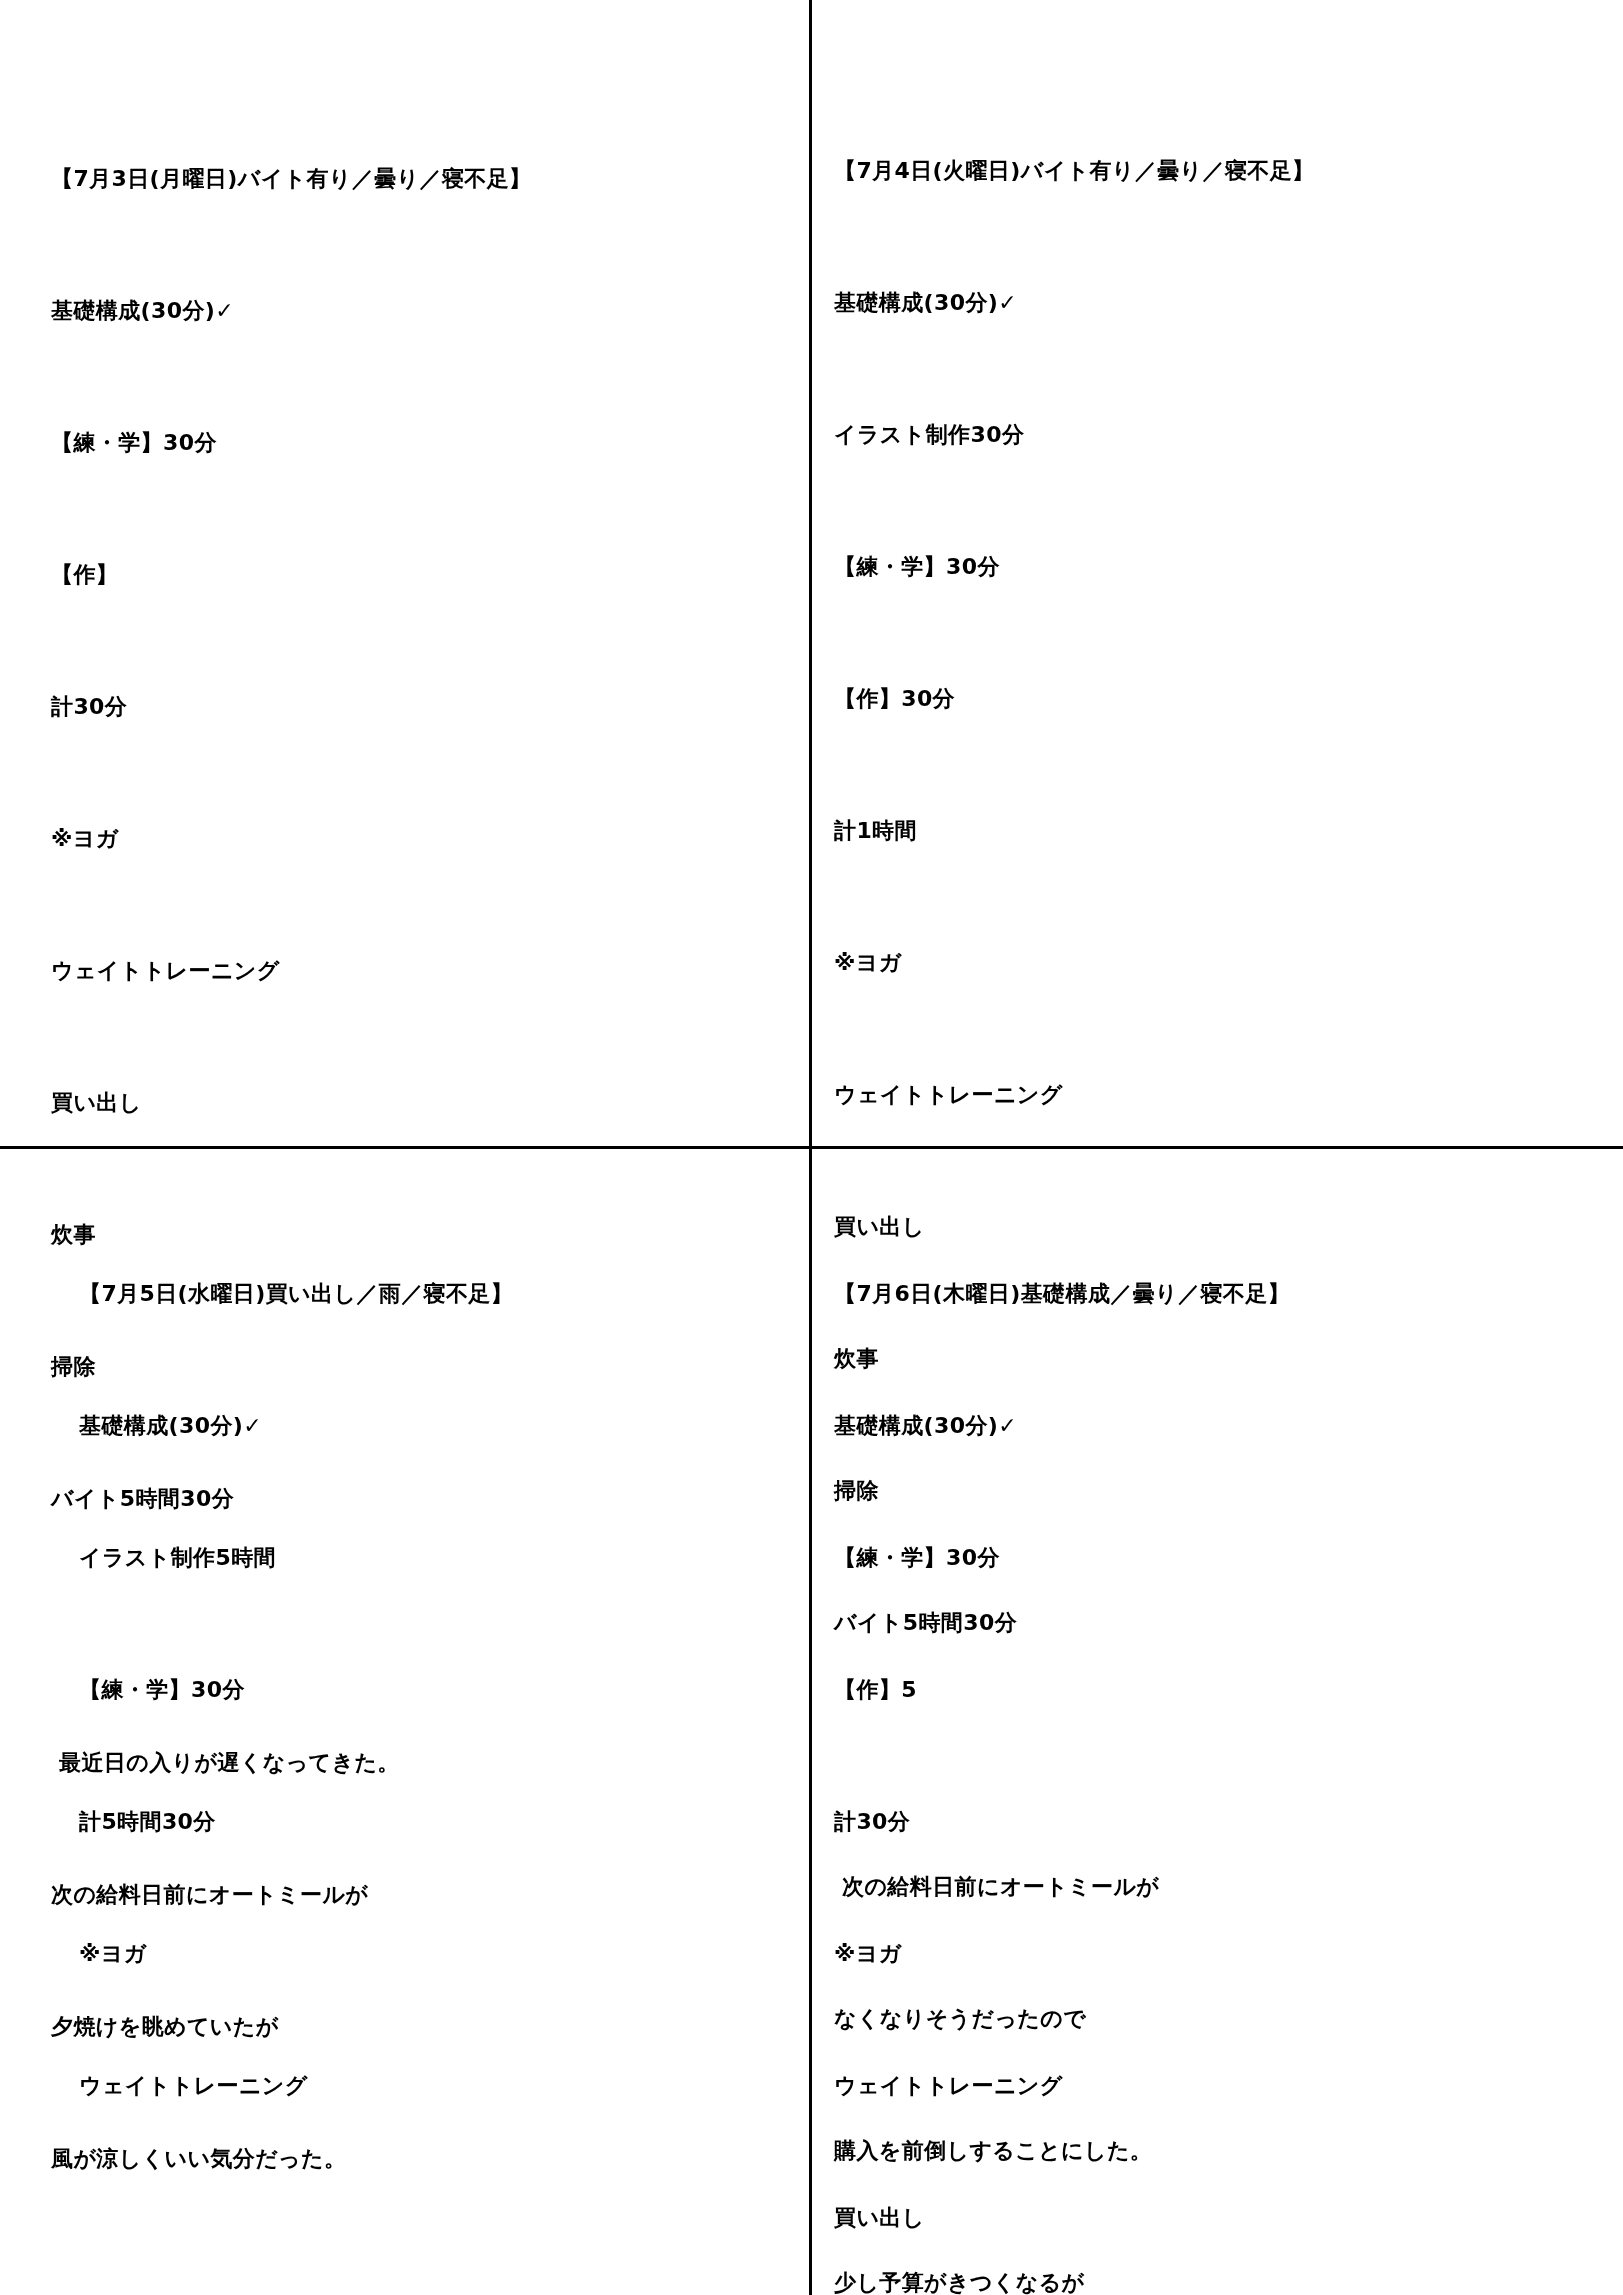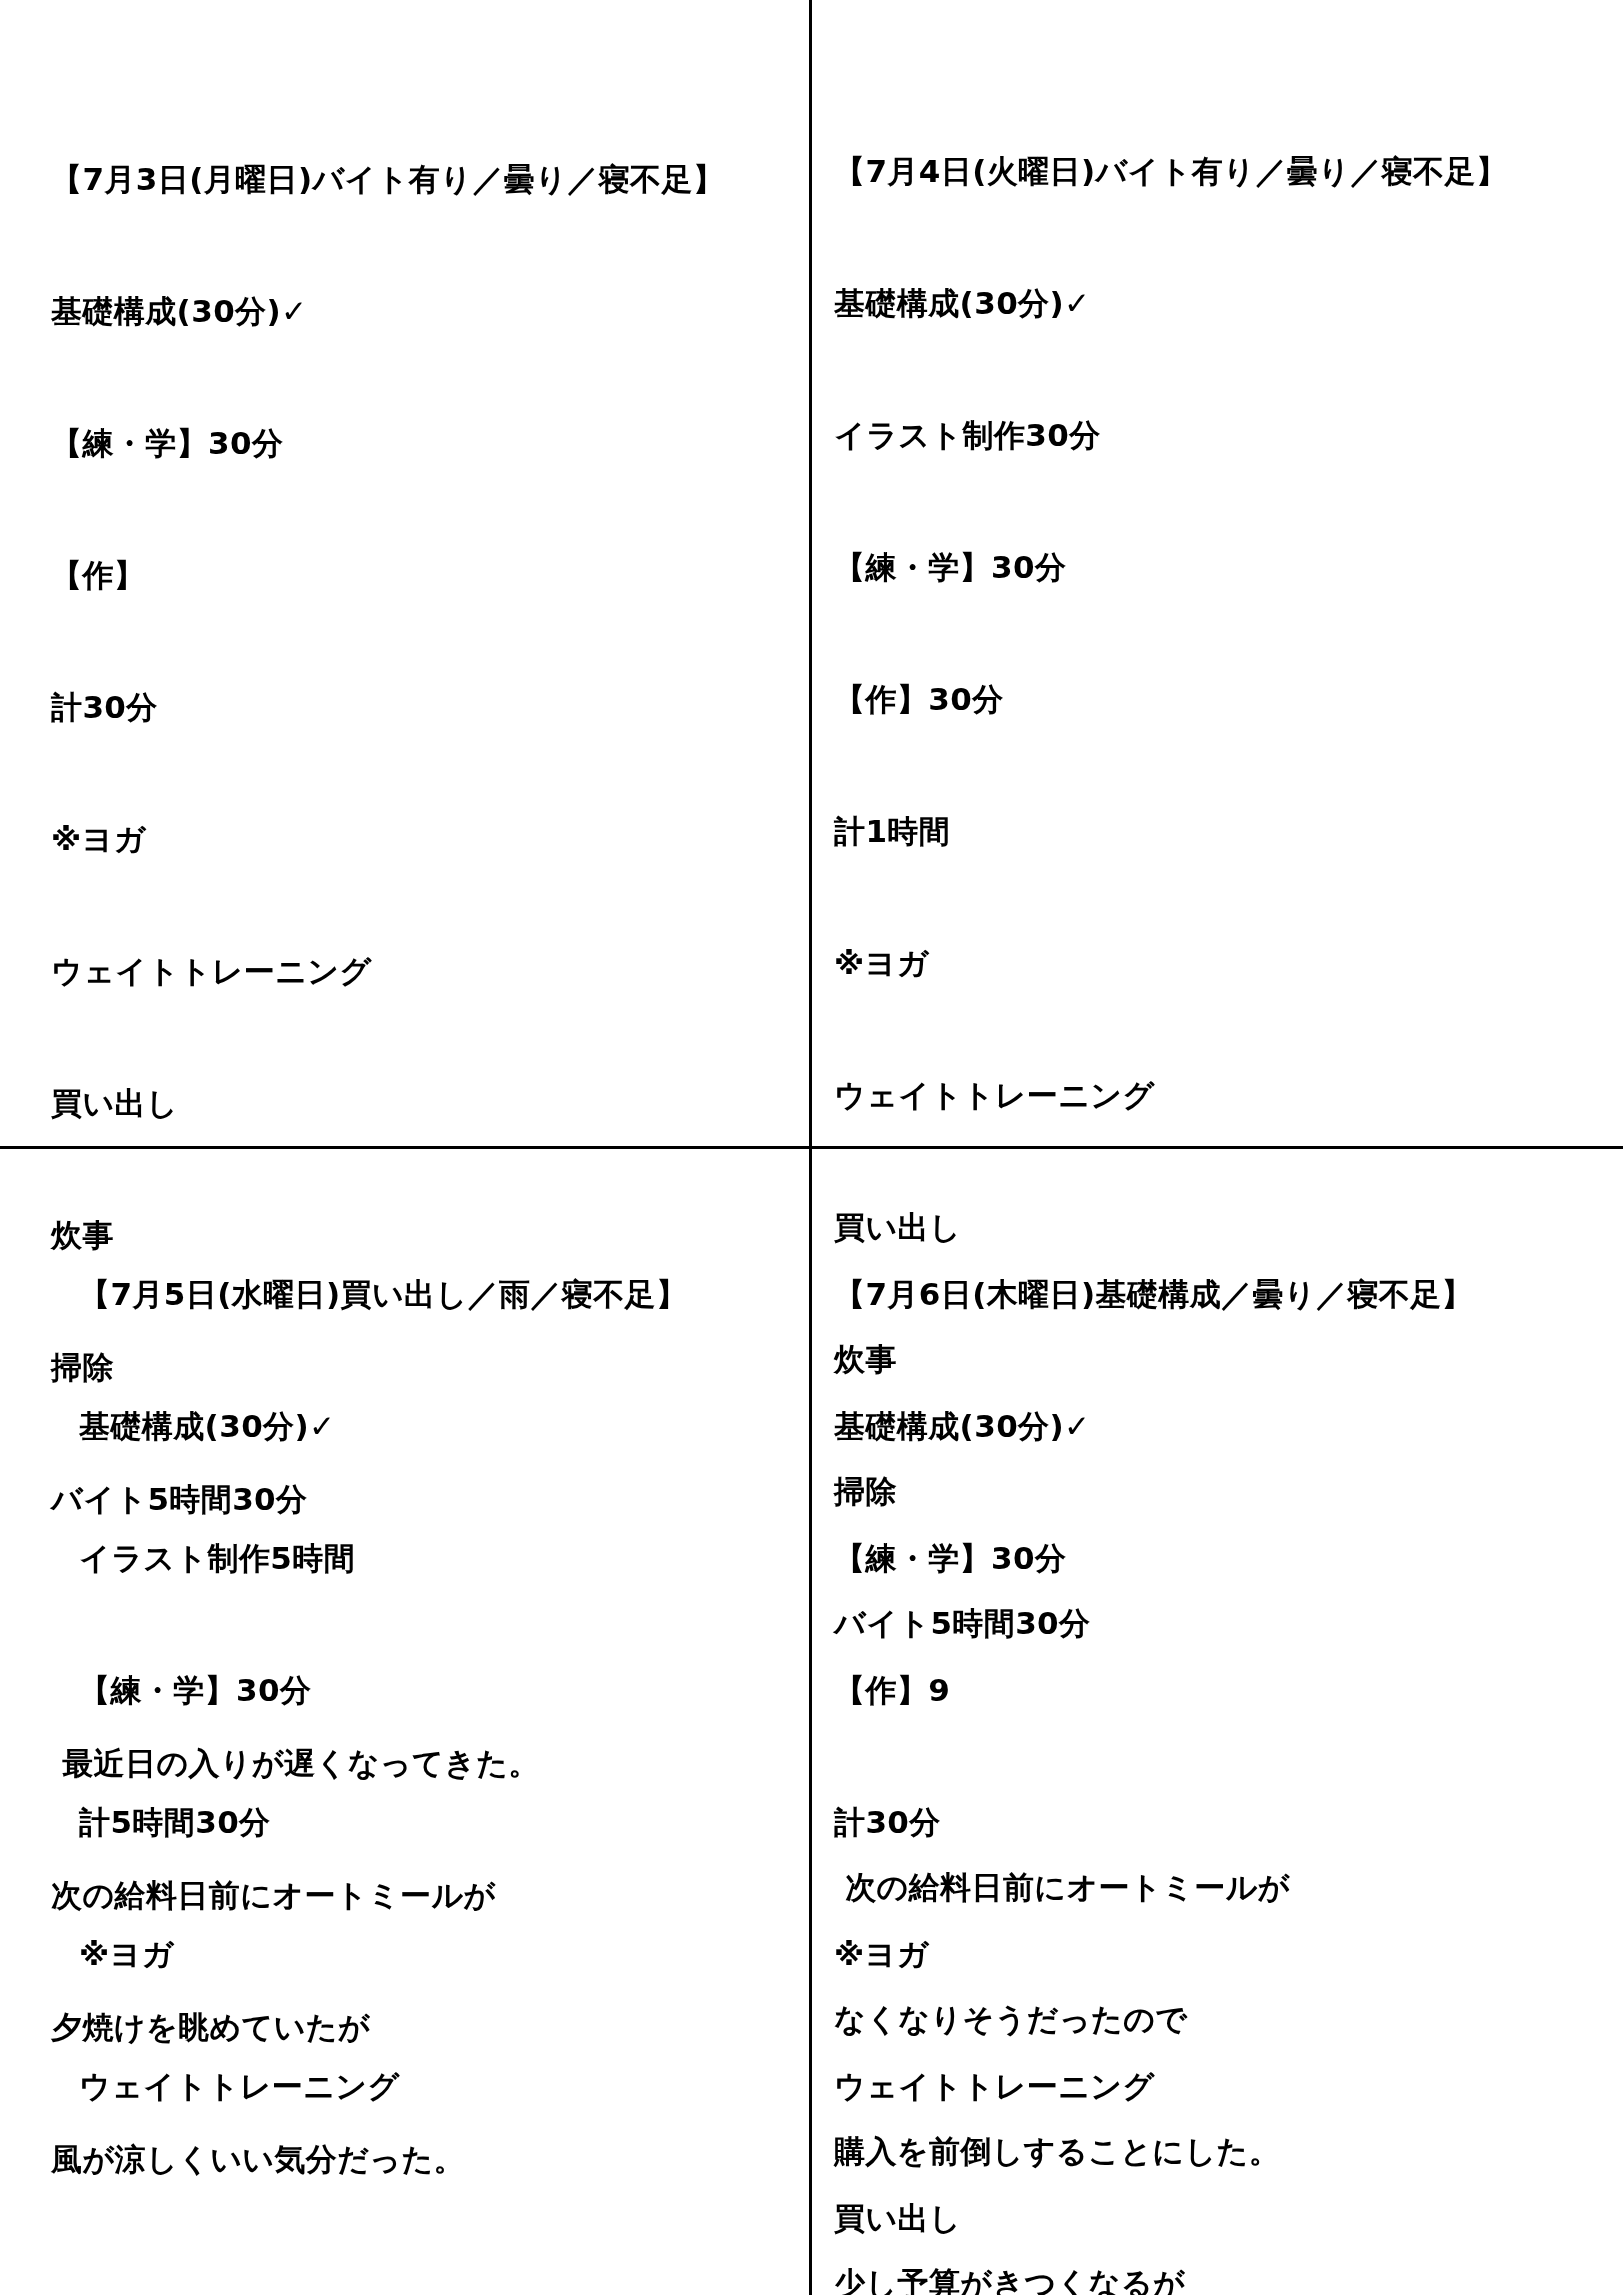--- a/index.html
+++ b/index.html
@@ -1,20 +1,20 @@
 <!DOCTYPE html>
 <html style="font-size:13px"><head>
 <meta charset="utf-8">
 <style>
   html, body { margin:0; padding:0; background:#ffffff; }
   body { width:1623px; height:2295px; position:relative; overflow:hidden;
          font-family: "DejaVu Sans", "Liberation Sans", sans-serif; color:#000; }
   .vline { position:absolute; left:809px; top:0; width:3.3px; height:2295px; background:#000; }
   .hline { position:absolute; left:0; top:1146px; width:1623px; height:3.3px; background:#000; }
-  .panel { position:absolute; font-size:31px; line-height:44px; font-weight:bold; white-space:pre; letter-spacing:0.4px; }
+  .panel { position:absolute; font-size:22px; line-height:44px; font-weight:bold; white-space:pre; letter-spacing:0.4px; }
   .panel div { height:44px; }
   .p1 { left:51px; top:69px; }
   .p2 { left:834px; top:61px; }
   .p3 { left:79px; top:1184px; }
   .p4 { left:834px; top:1184px; }
 </style>
 </head>
 <body>
 
 <div class="vline"></div>
@@ -76,21 +76,21 @@
   
   
   
   
 </div>
 
 <div class="panel p4">
   <div>【7月6日(木曜日)基礎構成／曇り／寝不足】</div>
   <div>基礎構成(30分)✓</div>
   <div>【練・学】30分</div>
-  <div>【作】9</div>
+  <div>【作】5</div>
   <div>計30分</div>
   <div>※ヨガ</div>
   <div>ウェイトトレーニング</div>
   <div>買い出し</div>
   
   
   
   
   
   

